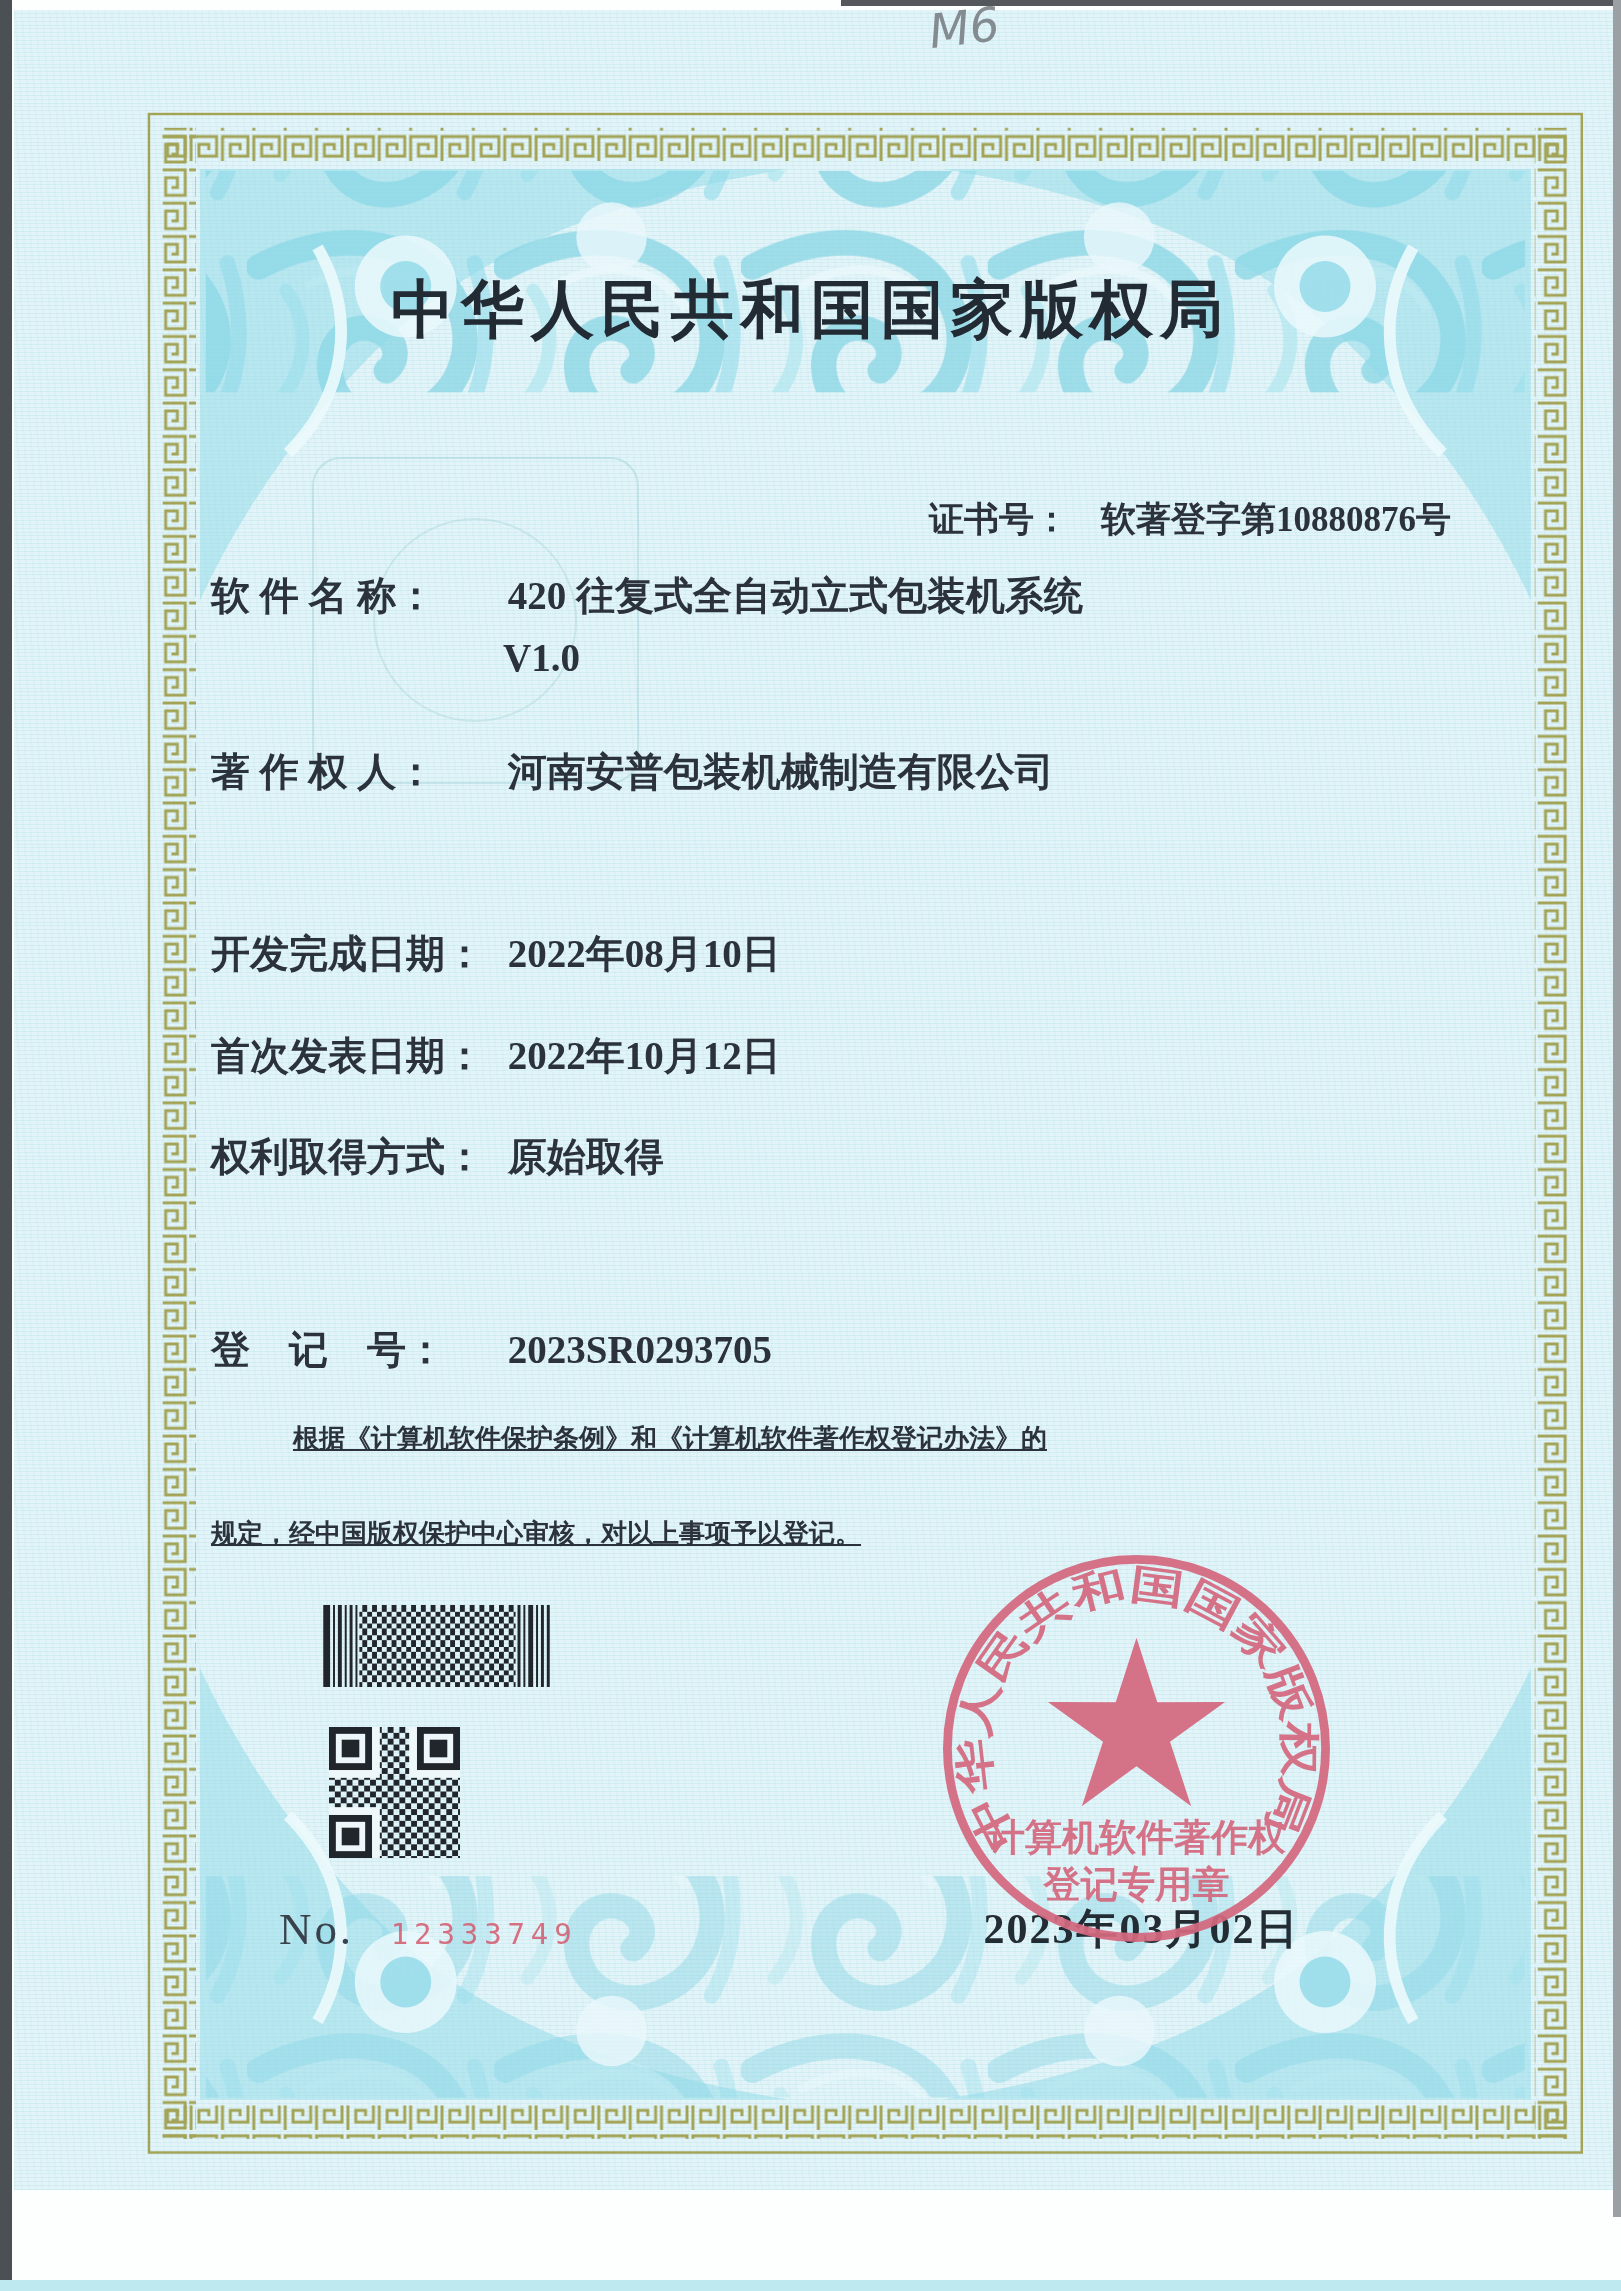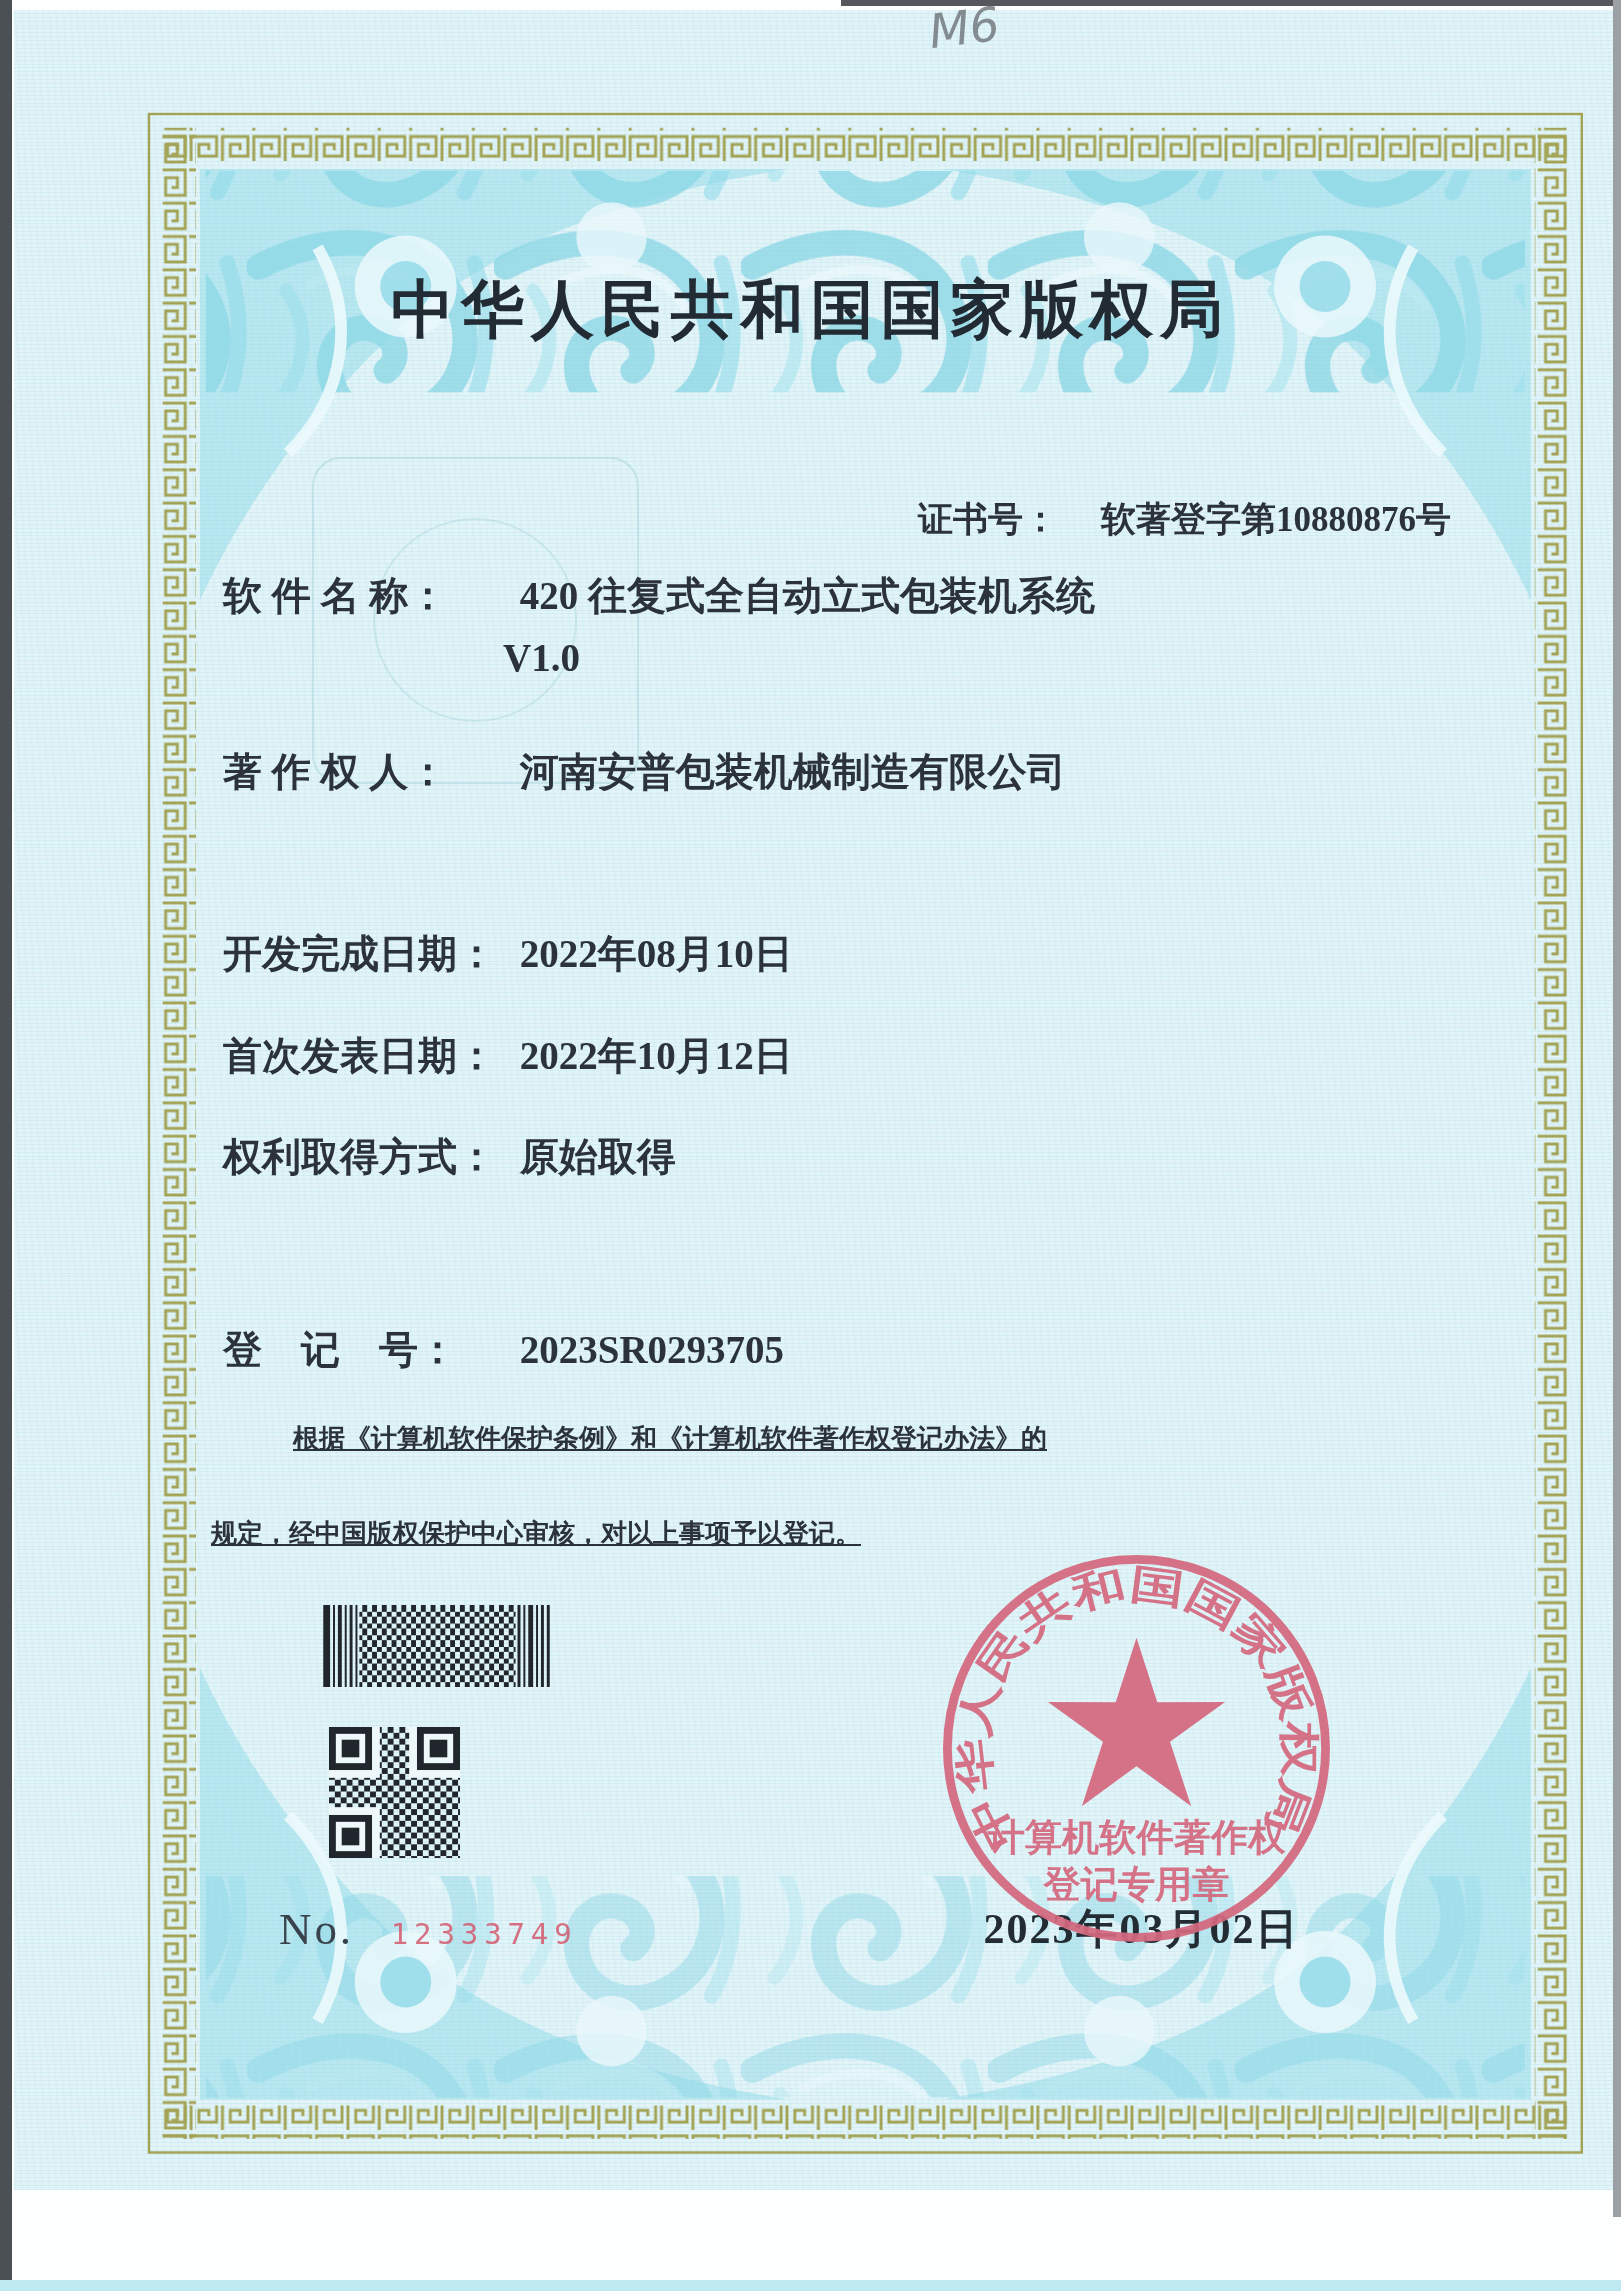--- a/index.html
+++ b/index.html
@@ -18,23 +18,23 @@
       repeating-linear-gradient(86deg, rgba(160,220,232,0.10) 0 2px, rgba(255,255,255,0) 2px 6.9px),
       #e3f4f8;}
   .ornaments{position:absolute;left:0;top:0;z-index:1;}
   .content{position:absolute;left:0;top:0;width:1621px;height:2292px;z-index:5;}
   .abs{position:absolute;}
   .authority{left:0;top:267px;width:1621px;text-align:center;font-size:63px;font-weight:700;
              letter-spacing:6.9px;color:#222b34;}
   .cert-title{left:0;top:374px;width:1621px;text-align:center;font-size:75px;font-weight:700;
               letter-spacing:6.9px;color:#1f262f;}
   .certno-row{left:0;top:496px;width:1451px;text-align:right;font-size:35px;font-weight:700;}
-  .certno-row .lbl{margin-right:43px;text-align:right;}
+  .certno-row .lbl{margin-right:32px;text-align:right;}
   .field-row{left:211px;width:1274px;font-size:39px;font-weight:700;line-height:49px;white-space:nowrap;}
-  .field-label{display:inline-block;min-width:286px;margin-left:12px;}
+  .field-label{display:inline-block;min-width:286px;}
   .field-value{display:inline-block;margin-left:1px;}
   .value2{left:503px;font-size:39px;font-weight:700;}
   .statement{left:211px;width:1245px;font-size:26px;font-weight:700;line-height:49px;white-space:nowrap;text-decoration:underline;}
   .indent{text-indent:82px;}
   .serial-row{left:279px;top:1903px;font-size:45px;white-space:nowrap;}
   .serial-label{color:#39424c;letter-spacing:2.9px;}
   .serial-value{color:#d45a6e;font-family:"DejaVu Sans Mono",monospace;font-size:29px;
                 letter-spacing:5.9px;margin-left:25.5px;opacity:.85;}
   .issue-date{left:921px;top:1901px;width:441px;text-align:center;font-size:42px;font-weight:700;
               color:#232b33;letter-spacing:2px;}

